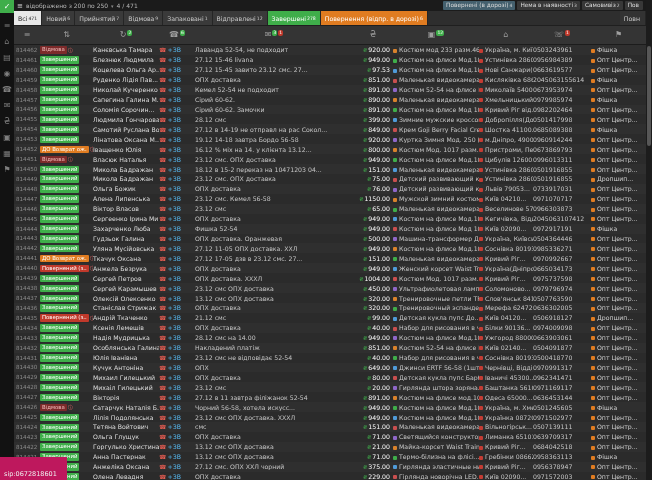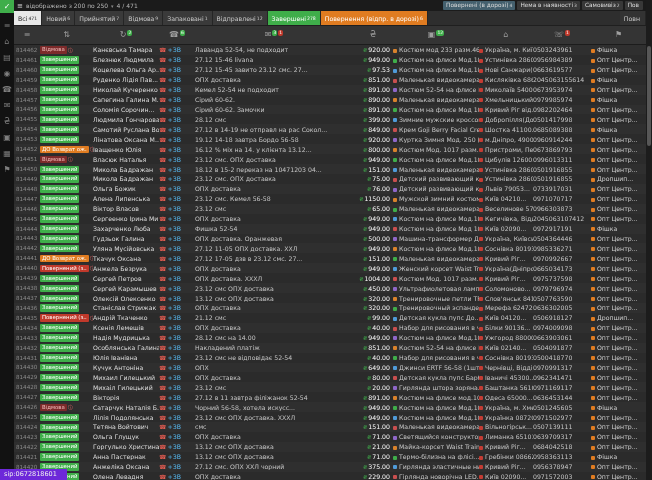--- a/index.html
+++ b/index.html
@@ -45,21 +45,21 @@
   .c-call .ph{color:#e25b50;font-size:6px;margin-right:1px;}
   .c-call .lnk{color:#56b9f2;}
   .c-price{text-align:right;padding-right:3px;color:#fff;}
   .uah{color:#3fae4a;font-size:5.5px;margin-right:1px;}
   .pdot,.adot,.sdot{display:inline-block;width:4px;height:4px;border-radius:1px;margin-right:2px;vertical-align:middle;}
   .adot{background:#c43c33;}
   .sdot{background:#e07c21;}
   .c-sup{color:#cfcfcf;}
   .vscroll{flex:0 0 6px;width:6px;background:#1c1c1c;position:relative;}
   .thumb{position:absolute;top:46px;left:1px;width:4px;height:100px;background:#575757;border-radius:2px;}
-  .statusbar{position:absolute;left:0;bottom:0;height:11px;background:#6d28d9;color:#eee;font-size:6.5px;line-height:11px;padding:0 10px 0 4px;z-index:9;}
+  .statusbar{position:absolute;left:0;bottom:0;height:11px;background:#be185d;color:#eee;font-size:6.5px;line-height:11px;padding:12px 10px 0 4px;z-index:9;}
 </style>
 </head>
 <body>
 
 <div class="app">
   <aside class="sidebar">
     <div class="logo">✓</div>
     <div id="sideIcons">
         <div class="side-icon">≡</div>
         <div class="side-icon">⌂</div>

